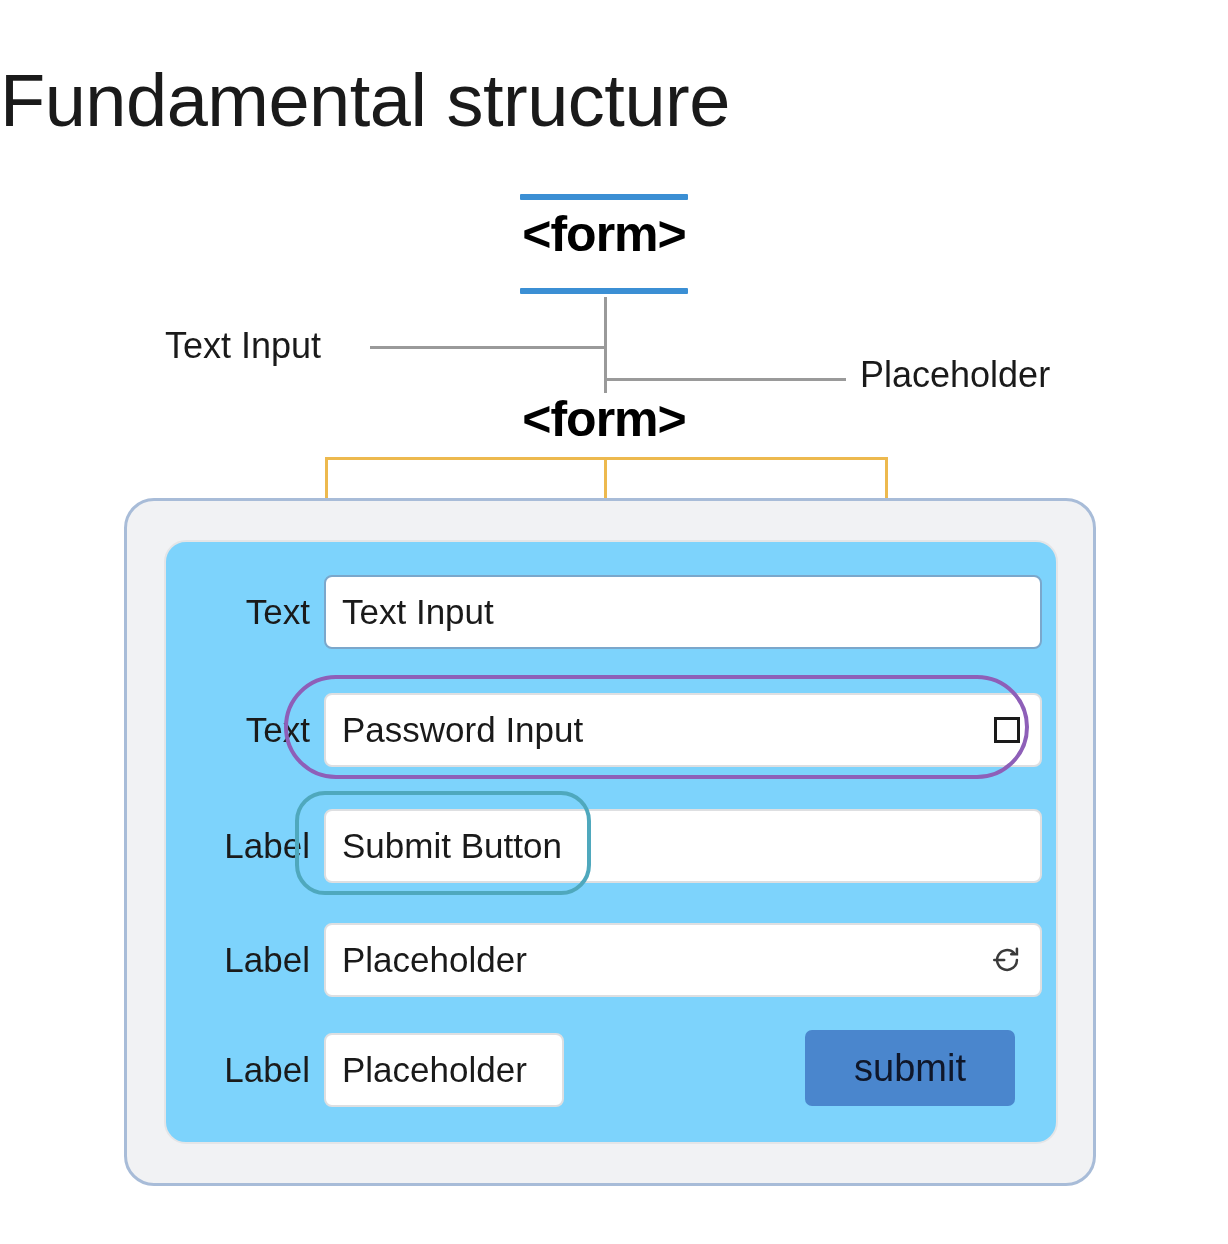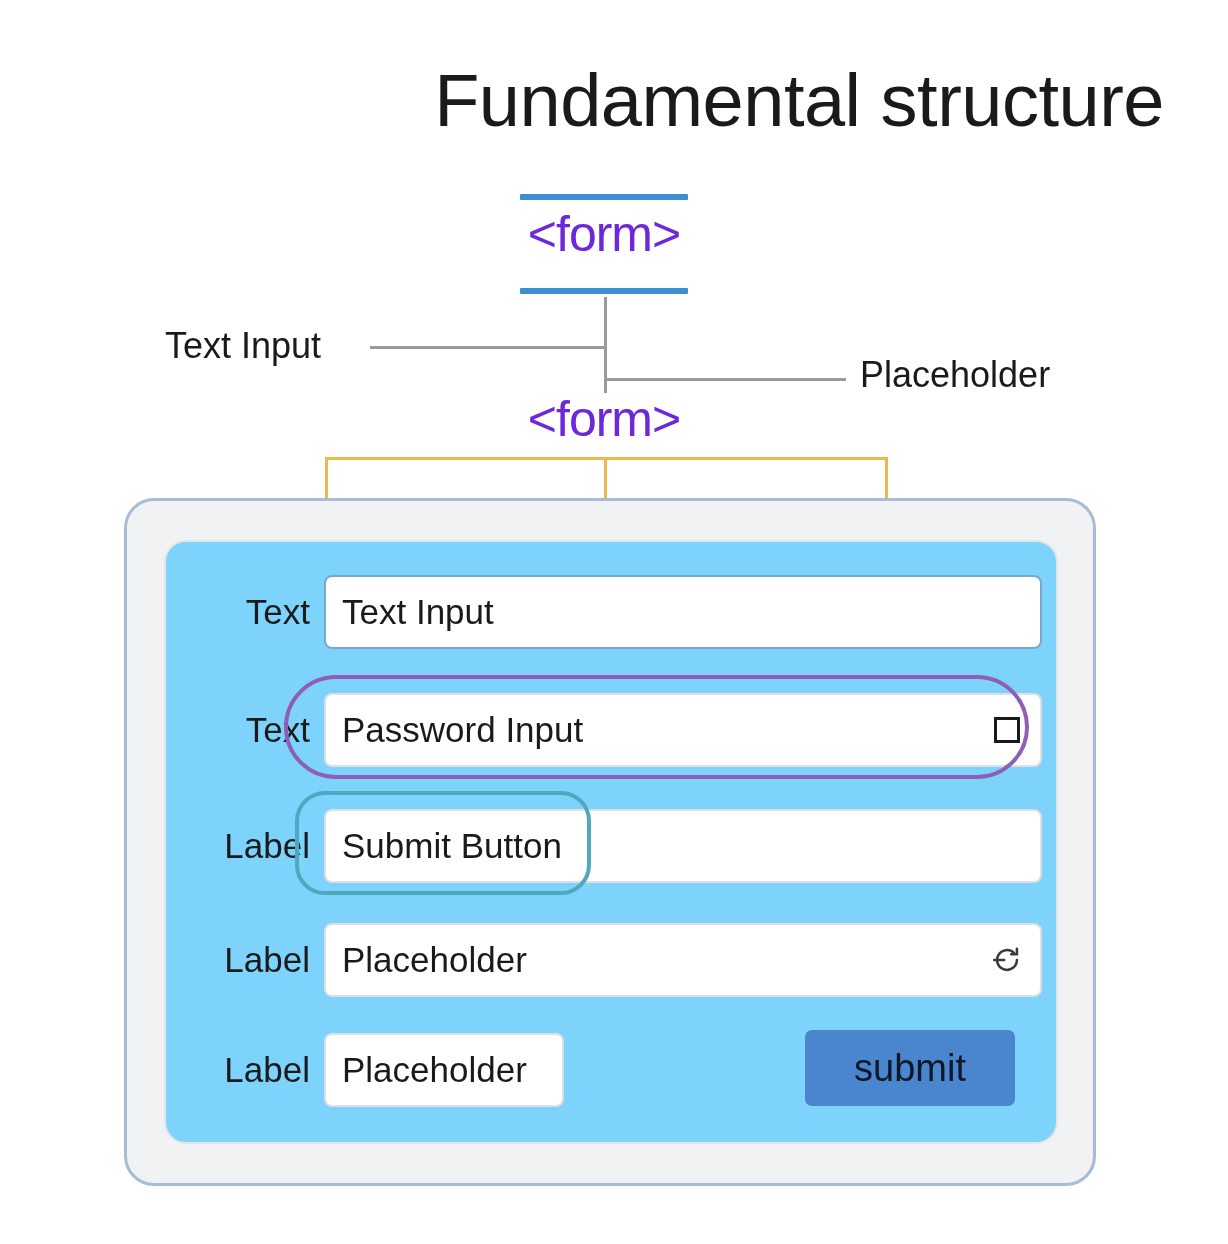--- a/index.html
+++ b/index.html
@@ -18,35 +18,35 @@
     background: #ffffff;
     overflow: hidden;
   }
 
   
   .title {
     position: absolute;
     left: 0;
     top: 62px;
     width: 1164px;
-    text-align: right;
+    text-align: left;
     font-size: 74px;
     font-weight: 400;
     color: #1a1a1a;
     letter-spacing: -0.5px;
     line-height: 1.05;
   }
 
   
   .formtag {
     position: absolute;
     text-align: center;
     font-size: 50px;
-    font-weight: 400;
-    color: #6d28d9;
+    font-weight: 700;
+    color: #000000;
     letter-spacing: -1px;
     white-space: nowrap;
   }
   #formtag-top {
     left: 404px;
     top: 205px;
     width: 400px;
   }
   #formtag-bottom {
     left: 404px;

